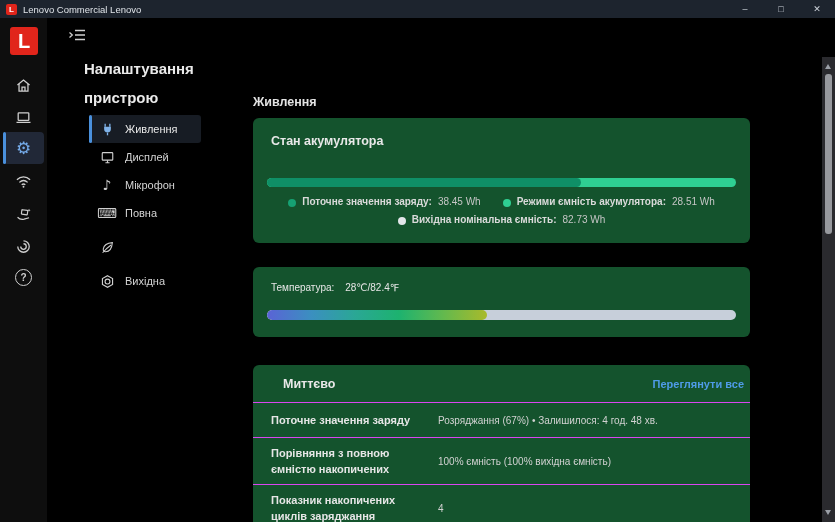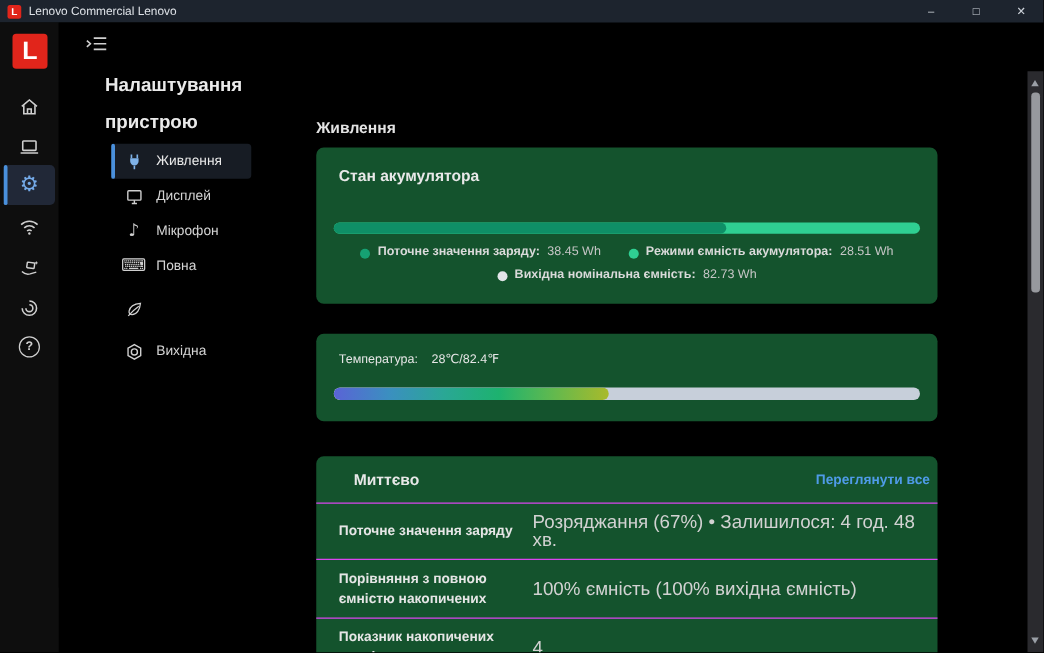--- a/index.html
+++ b/index.html
@@ -69,21 +69,21 @@
   .temp-value{margin-left:8px;}
 
   .card3-header{position:absolute;left:0;top:0;width:100%;height:37px;display:flex;align-items:center;
                 justify-content:space-between;padding:0 18px;box-sizing:border-box;margin-left:12px;}
   .card3-title{font-size:12.5px;font-weight:600;color:#e8e8e8;}
   .view-all{font-size:11px;font-weight:600;cursor:pointer;}
   .info-rows{position:absolute;left:0;top:37px;width:100%;}
   .info-row{display:flex;align-items:center;padding:7px 18px;box-sizing:border-box;
             border-top:1px solid #d946ef;}
   .info-label{flex:0 0 155px;font-size:11px;font-weight:600;color:#e6e6e6;line-height:16px;}
-  .info-value{flex:1;font-size:15px;color:#d2d2d2;line-height:15px;}
+  .info-value{flex:1;margin-left:12px;font-size:10px;color:#d2d2d2;line-height:15px;}
   .info-row.r1{min-height:35px;}
   .info-row.r2,.info-row.r3{min-height:43px;}
 
   
   .scrollbar{position:absolute;right:0;top:57px;width:13px;height:465px;background:#2a2a2e;}
   .sb-arrow-up{position:absolute;left:3px;top:7px;width:0;height:0;
                border-left:3.5px solid transparent;border-right:3.5px solid transparent;
                border-bottom:5px solid #9a9fa6;}
   .sb-thumb{position:absolute;left:3px;top:17px;width:7px;height:160px;background:#97999e;border-radius:3px;}
   .sb-arrow-down{position:absolute;left:3px;bottom:7px;width:0;height:0;

